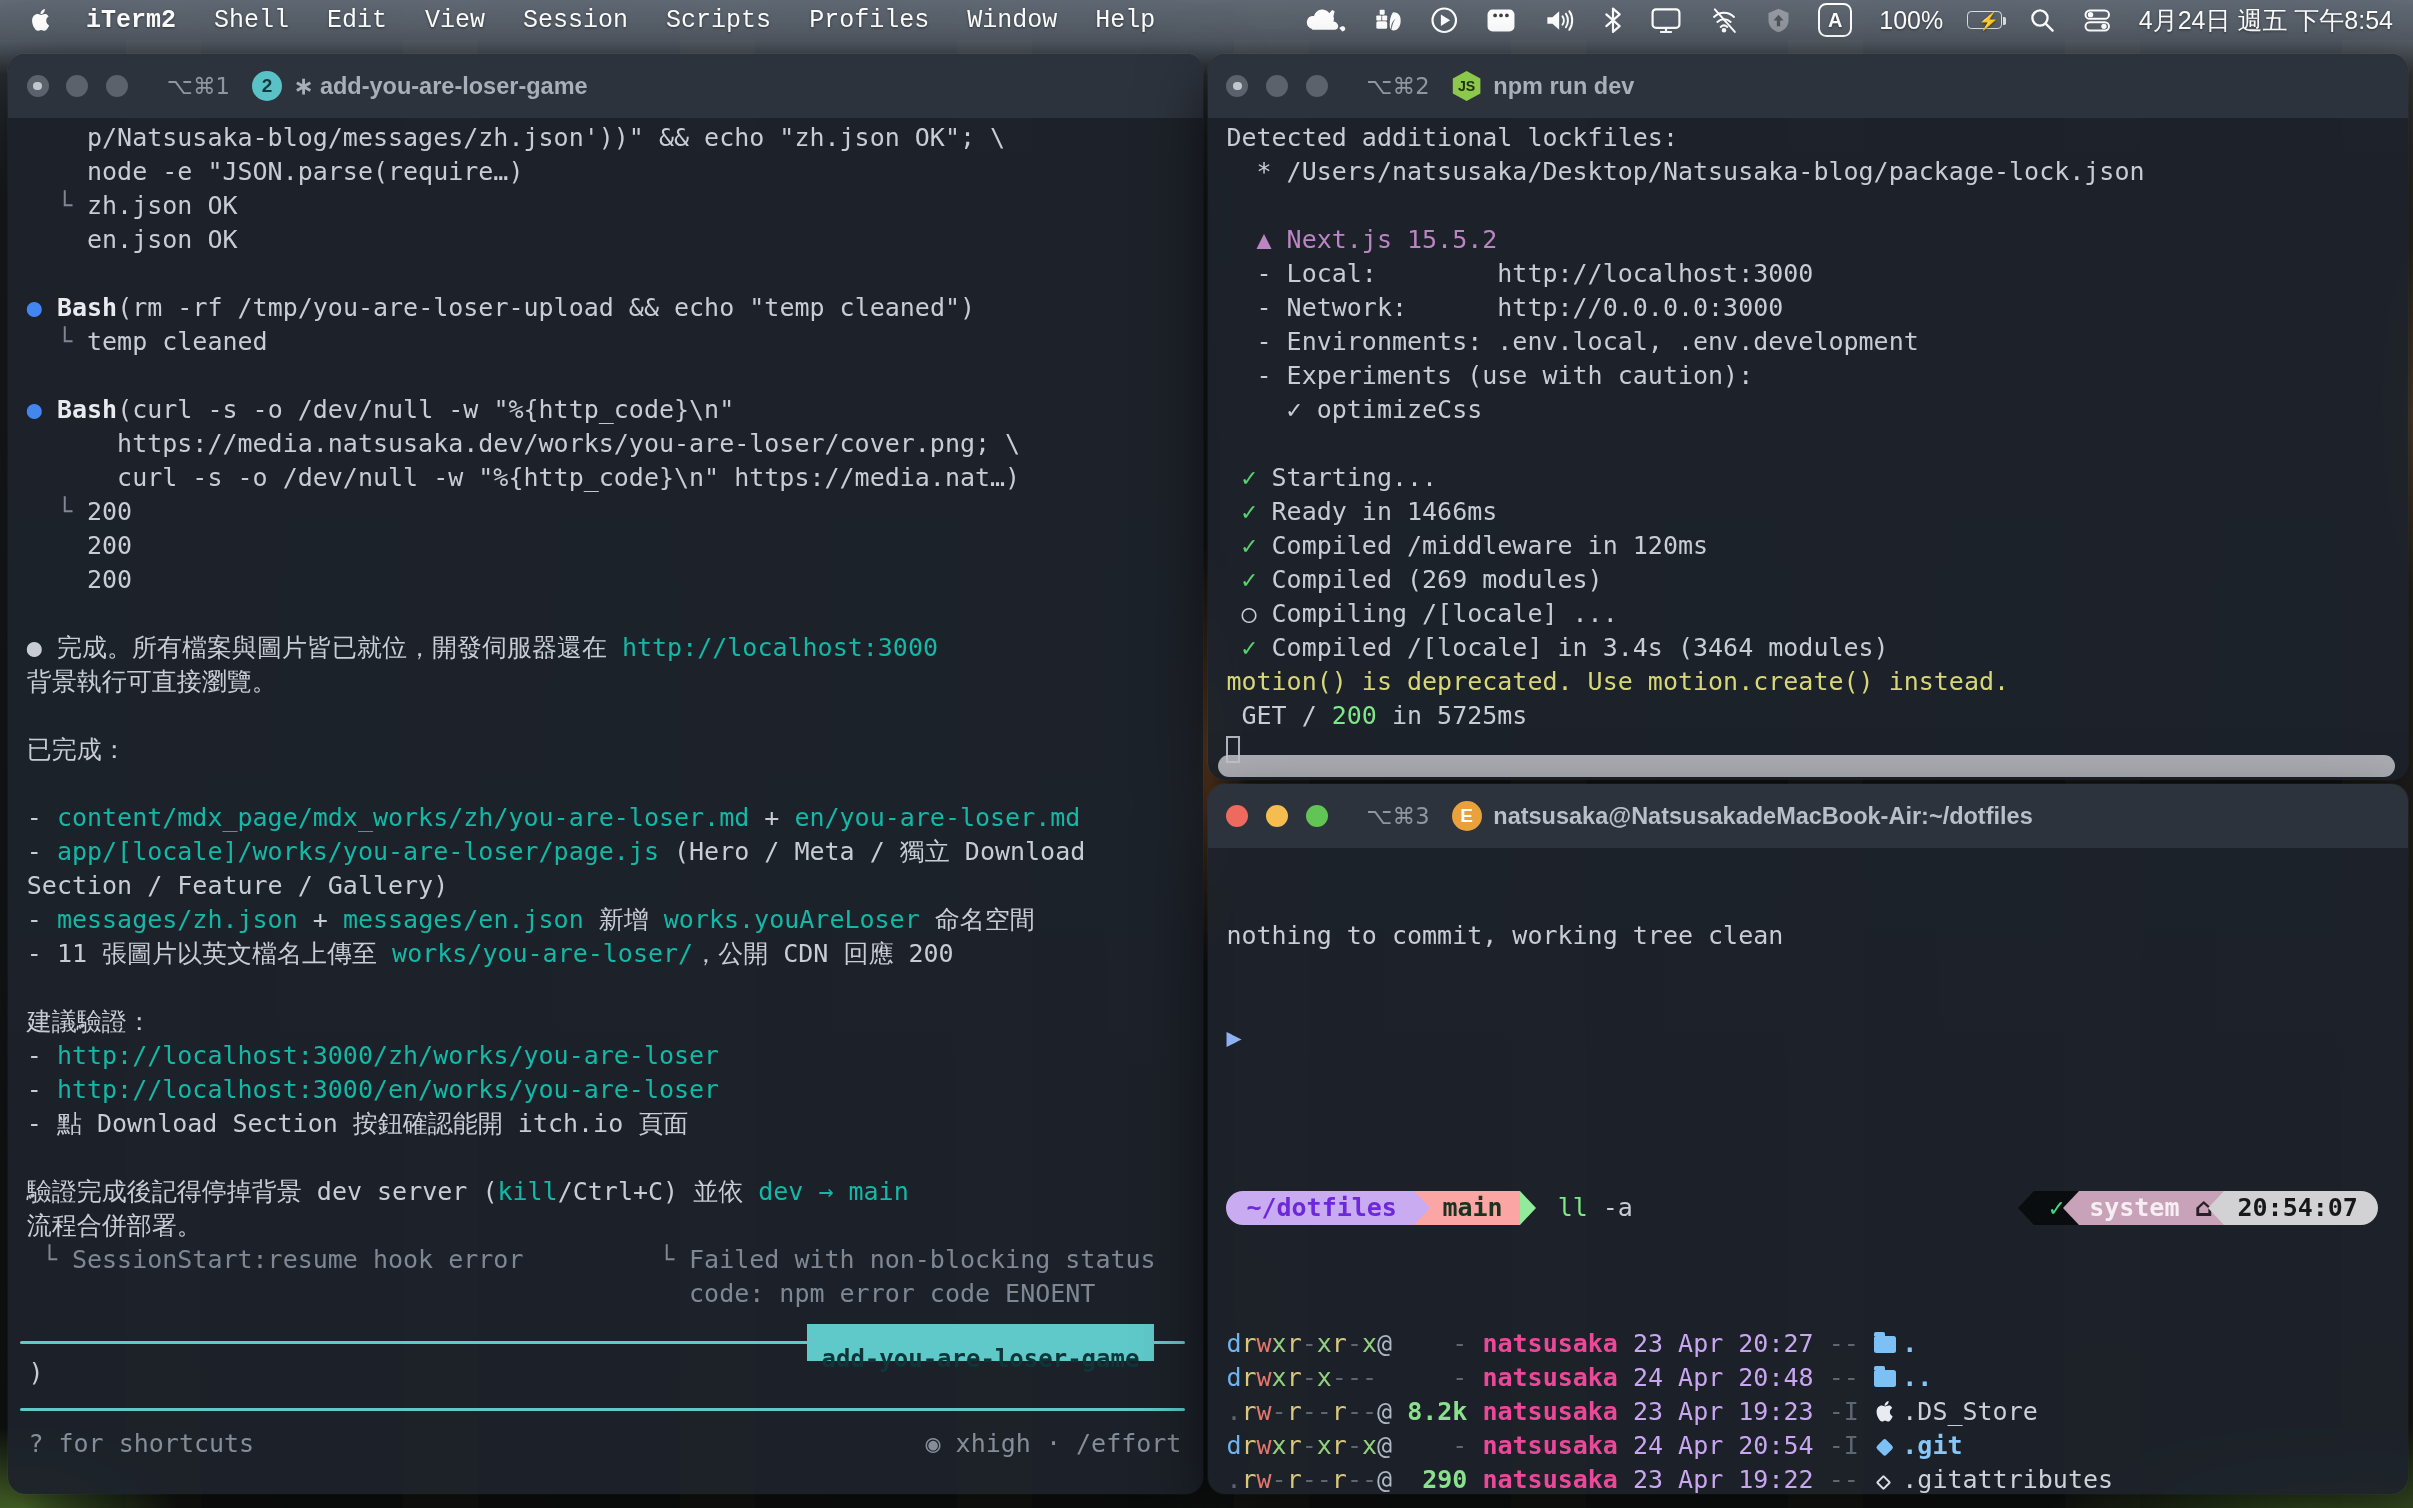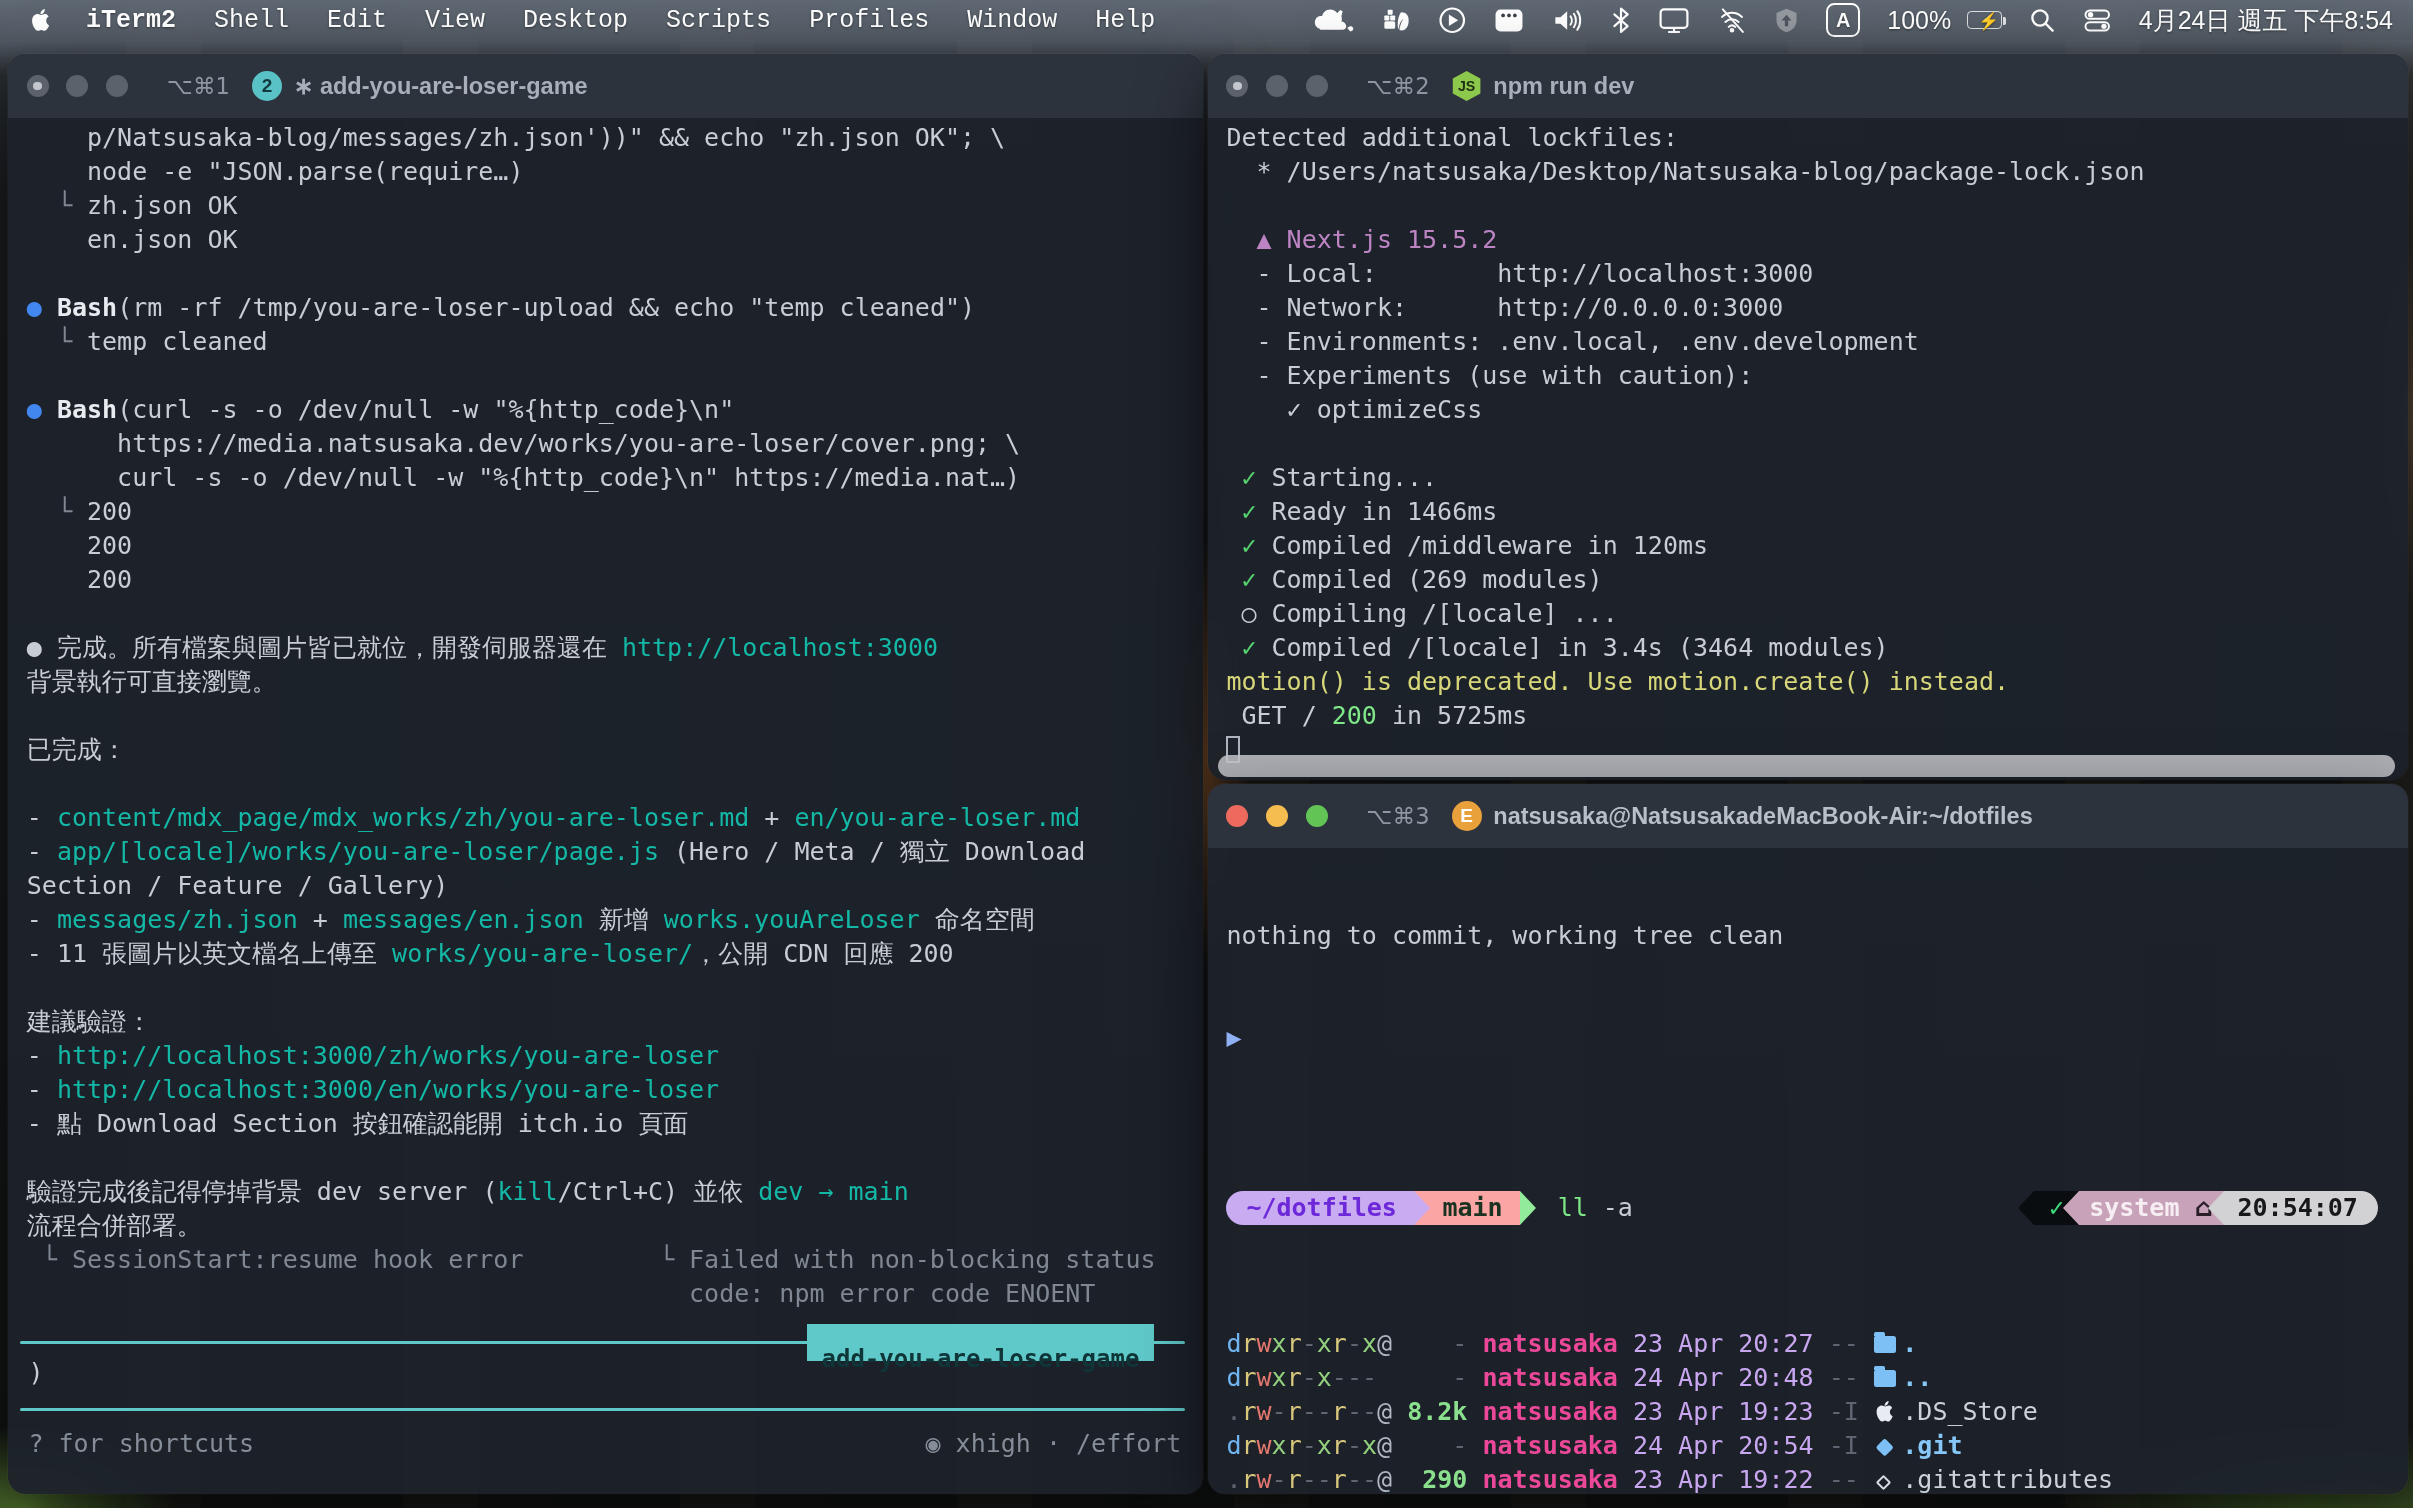--- a/index.html
+++ b/index.html
@@ -22,21 +22,21 @@
     justify-content:space-between; padding:0 20px; color:#fff;
     background:rgba(70,76,84,.38); backdrop-filter:blur(20px); text-shadow:0 0.8px 2.5px rgba(0,0,0,.45); }
   .menu-left { display:flex; align-items:center; font-size:25px;font-family:Liberation Mono, monospace; }
   .menu-left .apple { margin:0 15px 0 10px; display:flex; }
   .menu-item { padding:0 19px; white-space:nowrap; }
   .menu-item.app { font-weight:700; }
   .menu-right { display:flex; align-items:center; gap:27px; font-size:25px; white-space:nowrap; }
   .mi { display:flex; align-items:center; }
   .input-badge { width:34px; height:34px; border:2.5px solid #fff; border-radius:8.4px; font-size:20px; font-weight:700;
     display:flex; align-items:center; justify-content:center; }
-  .batt-wrap { display:flex; align-items:center; gap:16px; }
+  .batt-wrap { display:flex; align-items:center; gap:24px; }
   .batt-body { position:relative; width:35px; height:17.6px; border:1.7px solid rgba(255,255,255,.8); border-radius:4.2px; padding:1.7px; }
   .batt-fill { width:100%; height:100%; background:#fff; border-radius:1.7px; }
   .batt-nub { position:absolute; right:-5px; top:5px; width:3.4px; height:7.5px; background:rgba(255,255,255,.8); border-radius:0 1.7px 1.7px 0; }
   .batt-bolt { position:absolute; left:10px; top:-1.7px; color:#3c4148; font-size:17px; }
   .shield-dim { opacity:.35; }
 
   
   .win { position:absolute; border-radius:17px; background:rgba(29,34,43,.96); overflow:hidden;
     box-shadow:0 25px 67px rgba(0,0,0,.6), 0 0 0 0.8px rgba(255,255,255,.06); }
   #win-left { left:8.4px;  top:54px;  width:1195px; height:1440px; }
@@ -125,21 +125,21 @@
     <div class="menu-left">
       <span class="apple">
         <svg class="mbi" width="22" height="25" viewBox="0 0 24 28">
             <path fill="#fff" d="M16.3 1.2c.2 1.4-.4 2.8-1.2 3.8-.9 1.1-2.3 1.9-3.6 1.8-.2-1.3.5-2.7 1.3-3.6.9-1 2.4-1.8 3.5-2zM20.6 9.6c-1.7 1-2.8 2.8-2.8 4.8 0 2.3 1.4 4.3 3.3 5.1-.4 1.2-1 2.3-1.7 3.3-1 1.4-2 2.8-3.5 2.8-1.5 0-2-.9-3.7-.9-1.8 0-2.3.9-3.8.9-1.5 0-2.7-1.5-3.6-2.9C3.2 20.4 2 17.2 2 14.2 2 9.3 5.2 6.7 8.3 6.7c1.6 0 2.9 1 3.9 1 1 0 2.5-1.1 4.3-1.1.7 0 2.6.1 4.1 3z"></path>
           </svg>
       </span>
       <span class="menu-item app">iTerm2</span>
       <span class="menu-item">Shell</span>
       <span class="menu-item">Edit</span>
       <span class="menu-item">View</span>
-      <span class="menu-item">Desktop</span>
+      <span class="menu-item">Session</span>
       <span class="menu-item">Scripts</span>
       <span class="menu-item">Profiles</span>
       <span class="menu-item">Window</span>
       <span class="menu-item">Help</span>
     </div>
     <div class="menu-right">
       <span class="mi">
         <svg class="mbi" width="42" height="27" viewBox="0 0 50 32">
             <path fill="#fff" d="M10 26c-5-1-8-6-6-11 1.5-3.5 5-5 8-4 1-5 5.5-8.5 10.5-8 3.5.3 6 2 7.5 4.5l3.5-4 3 1.5-1.5 6c.8 2 .8 4.2 0 6.2 2.5.3 4.7 1.8 5.5 4.3.9 3-1 5.5-3.5 5.6l-27-.1c-.3 0-.4 0-.5-.5z"></path>
             <path fill="#fff" d="M42 25c3-3 6-2.5 7 0 .8 2.2-1 4-3.5 4z"></path>

